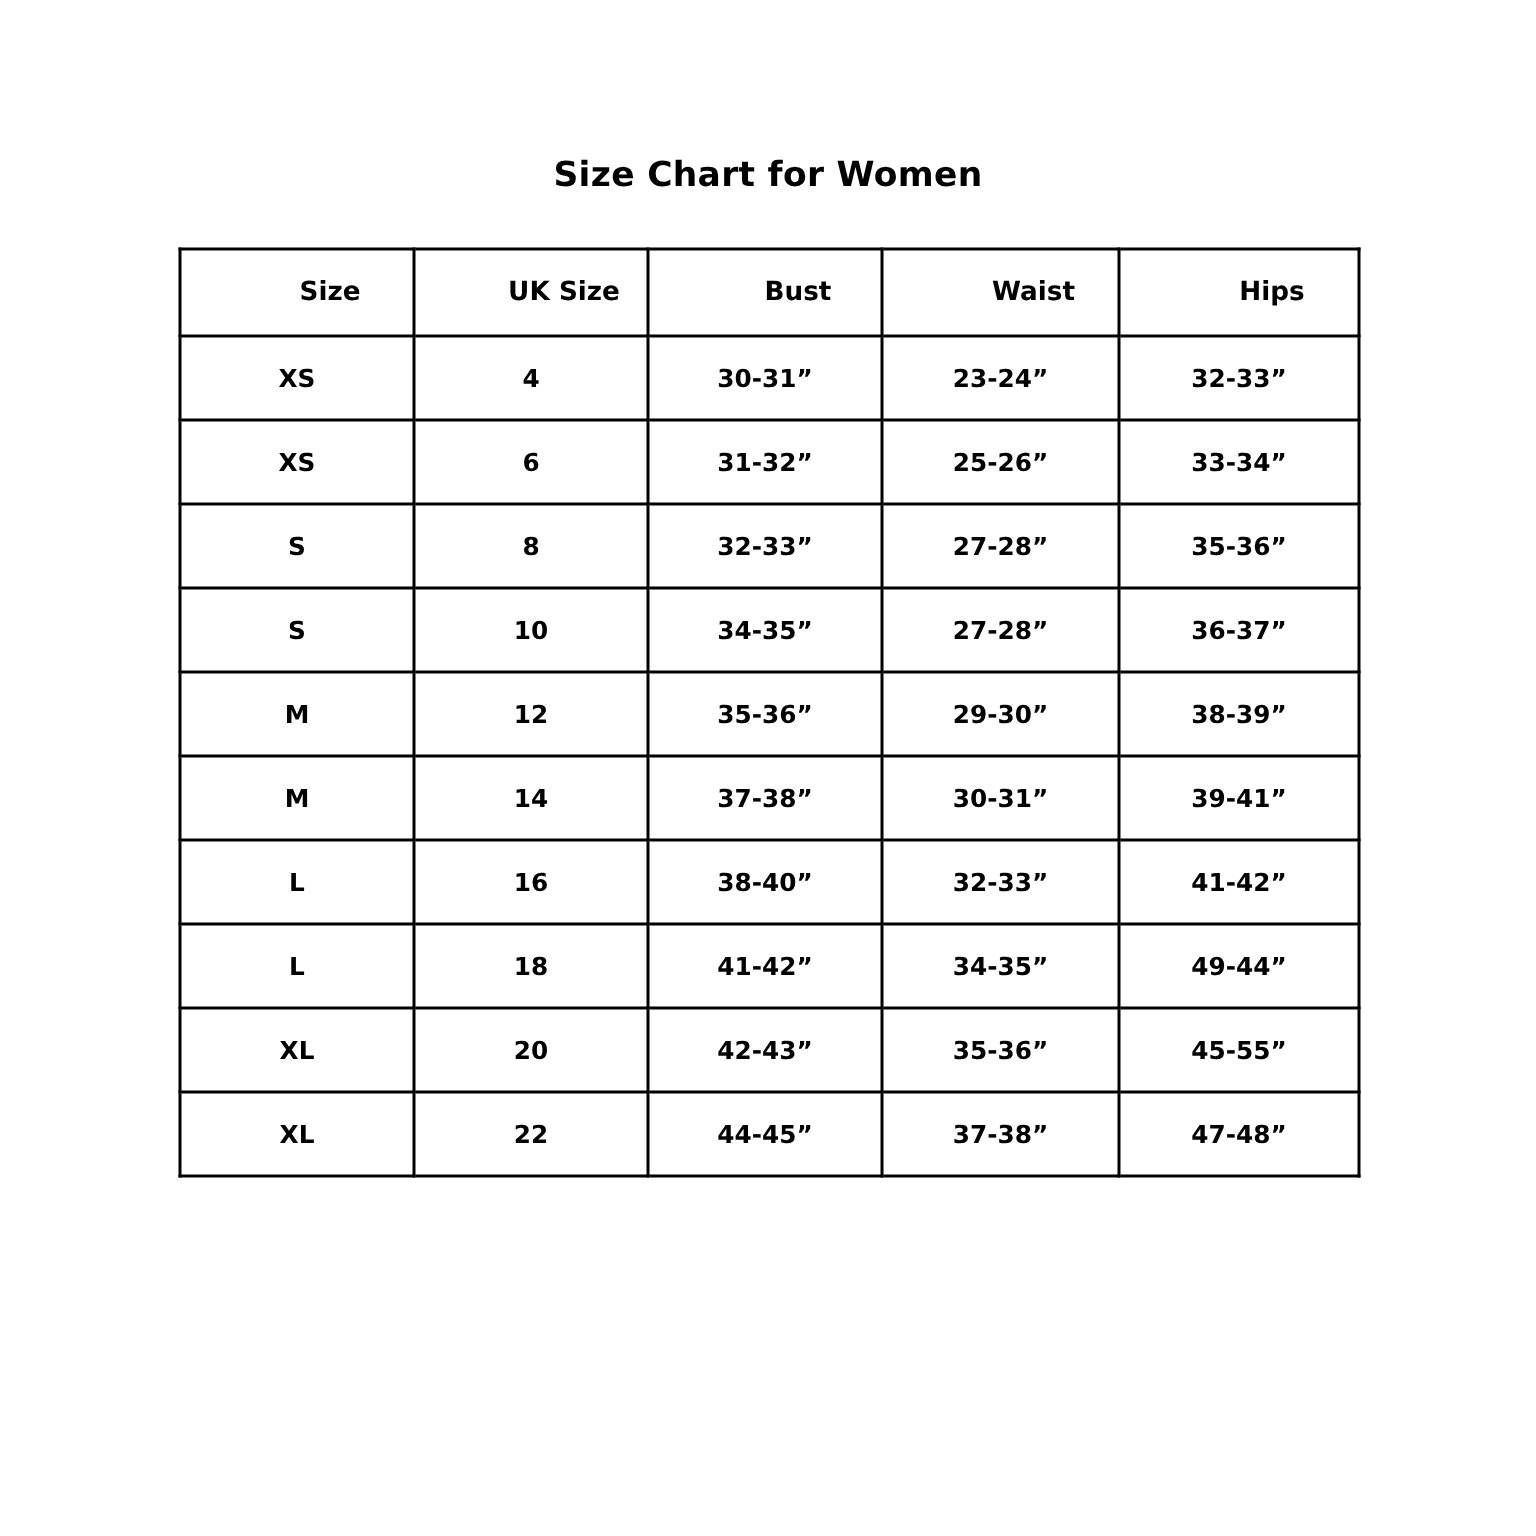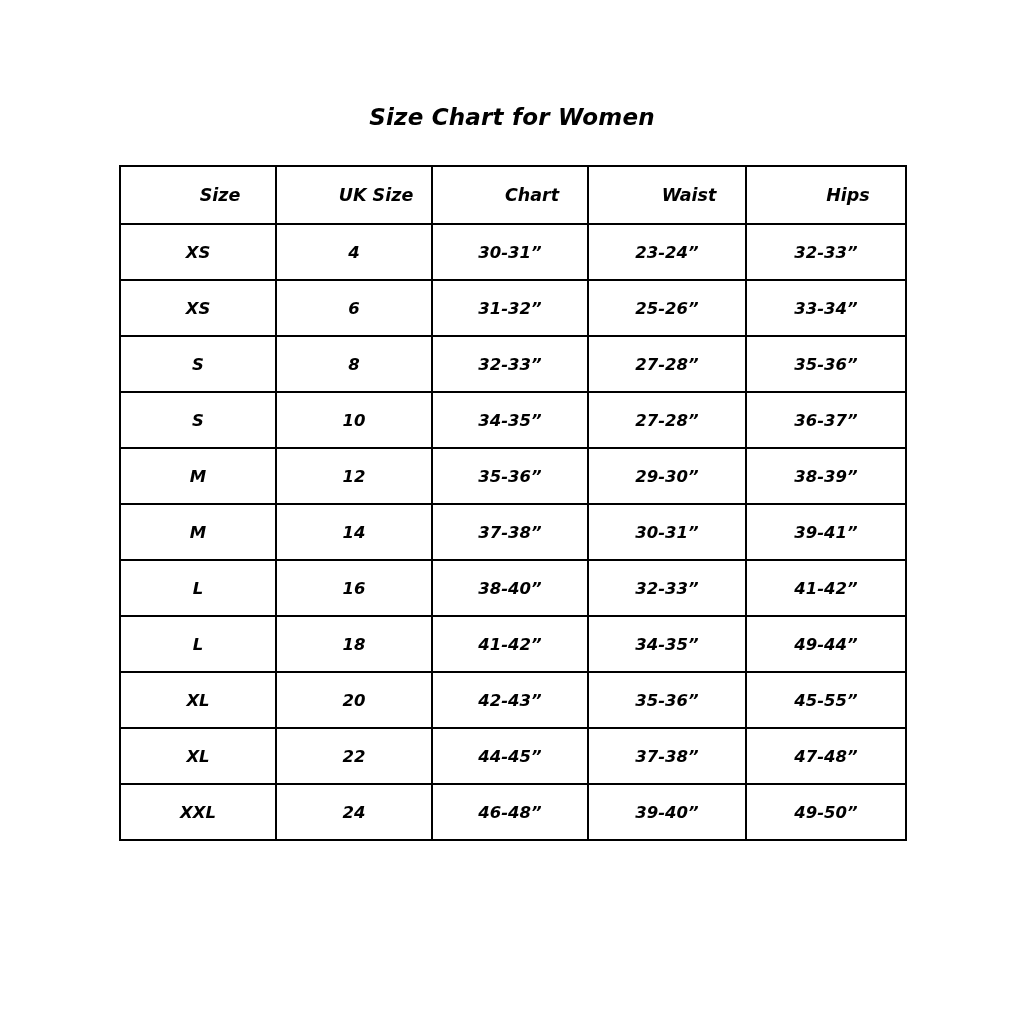--- a/index.html
+++ b/index.html
@@ -12,21 +12,20 @@
     background: #ffffff;
     font-family: "DejaVu Sans", "Liberation Sans", sans-serif;
     color: #000000;
     overflow: hidden;
   }
   .page {
     position: relative;
     width: 1024px;
     height: 1024px;
     box-sizing: border-box;
-    font-style: italic;
   }
   .chart-title {
     position: absolute;
     top: 104px;
     left: 0;
     width: 1024px;
     text-align: center;
     font-size: 23px;
     font-weight: bold;
     letter-spacing: 0.2px;
@@ -76,21 +75,21 @@
         <col class="c0">
           <col class="c1">
           <col class="c2">
           <col class="c3">
           <col class="c4">
       </colgroup>
       <thead>
         <tr>
           <th>Size</th>
           <th>UK Size</th>
-          <th>Chart</th>
+          <th>Bust</th>
           <th>Waist</th>
           <th>Hips</th>
         </tr>
       </thead>
       <tbody>
         <tr>
           <td>XS</td>
           <td>4</td>
           <td>30-31”</td>
           <td>23-24”</td>
@@ -152,24 +151,17 @@
           <td>35-36”</td>
           <td>45-55”</td>
         </tr>
         <tr>
           <td>XL</td>
           <td>22</td>
           <td>44-45”</td>
           <td>37-38”</td>
           <td>47-48”</td>
         </tr>
-        <tr>
-          <td>XXL</td>
-          <td>24</td>
-          <td>46-48”</td>
-          <td>39-40”</td>
-          <td>49-50”</td>
-        </tr>
       </tbody>
     </table>
   </div>
 
 </div>
 
 </body></html>

